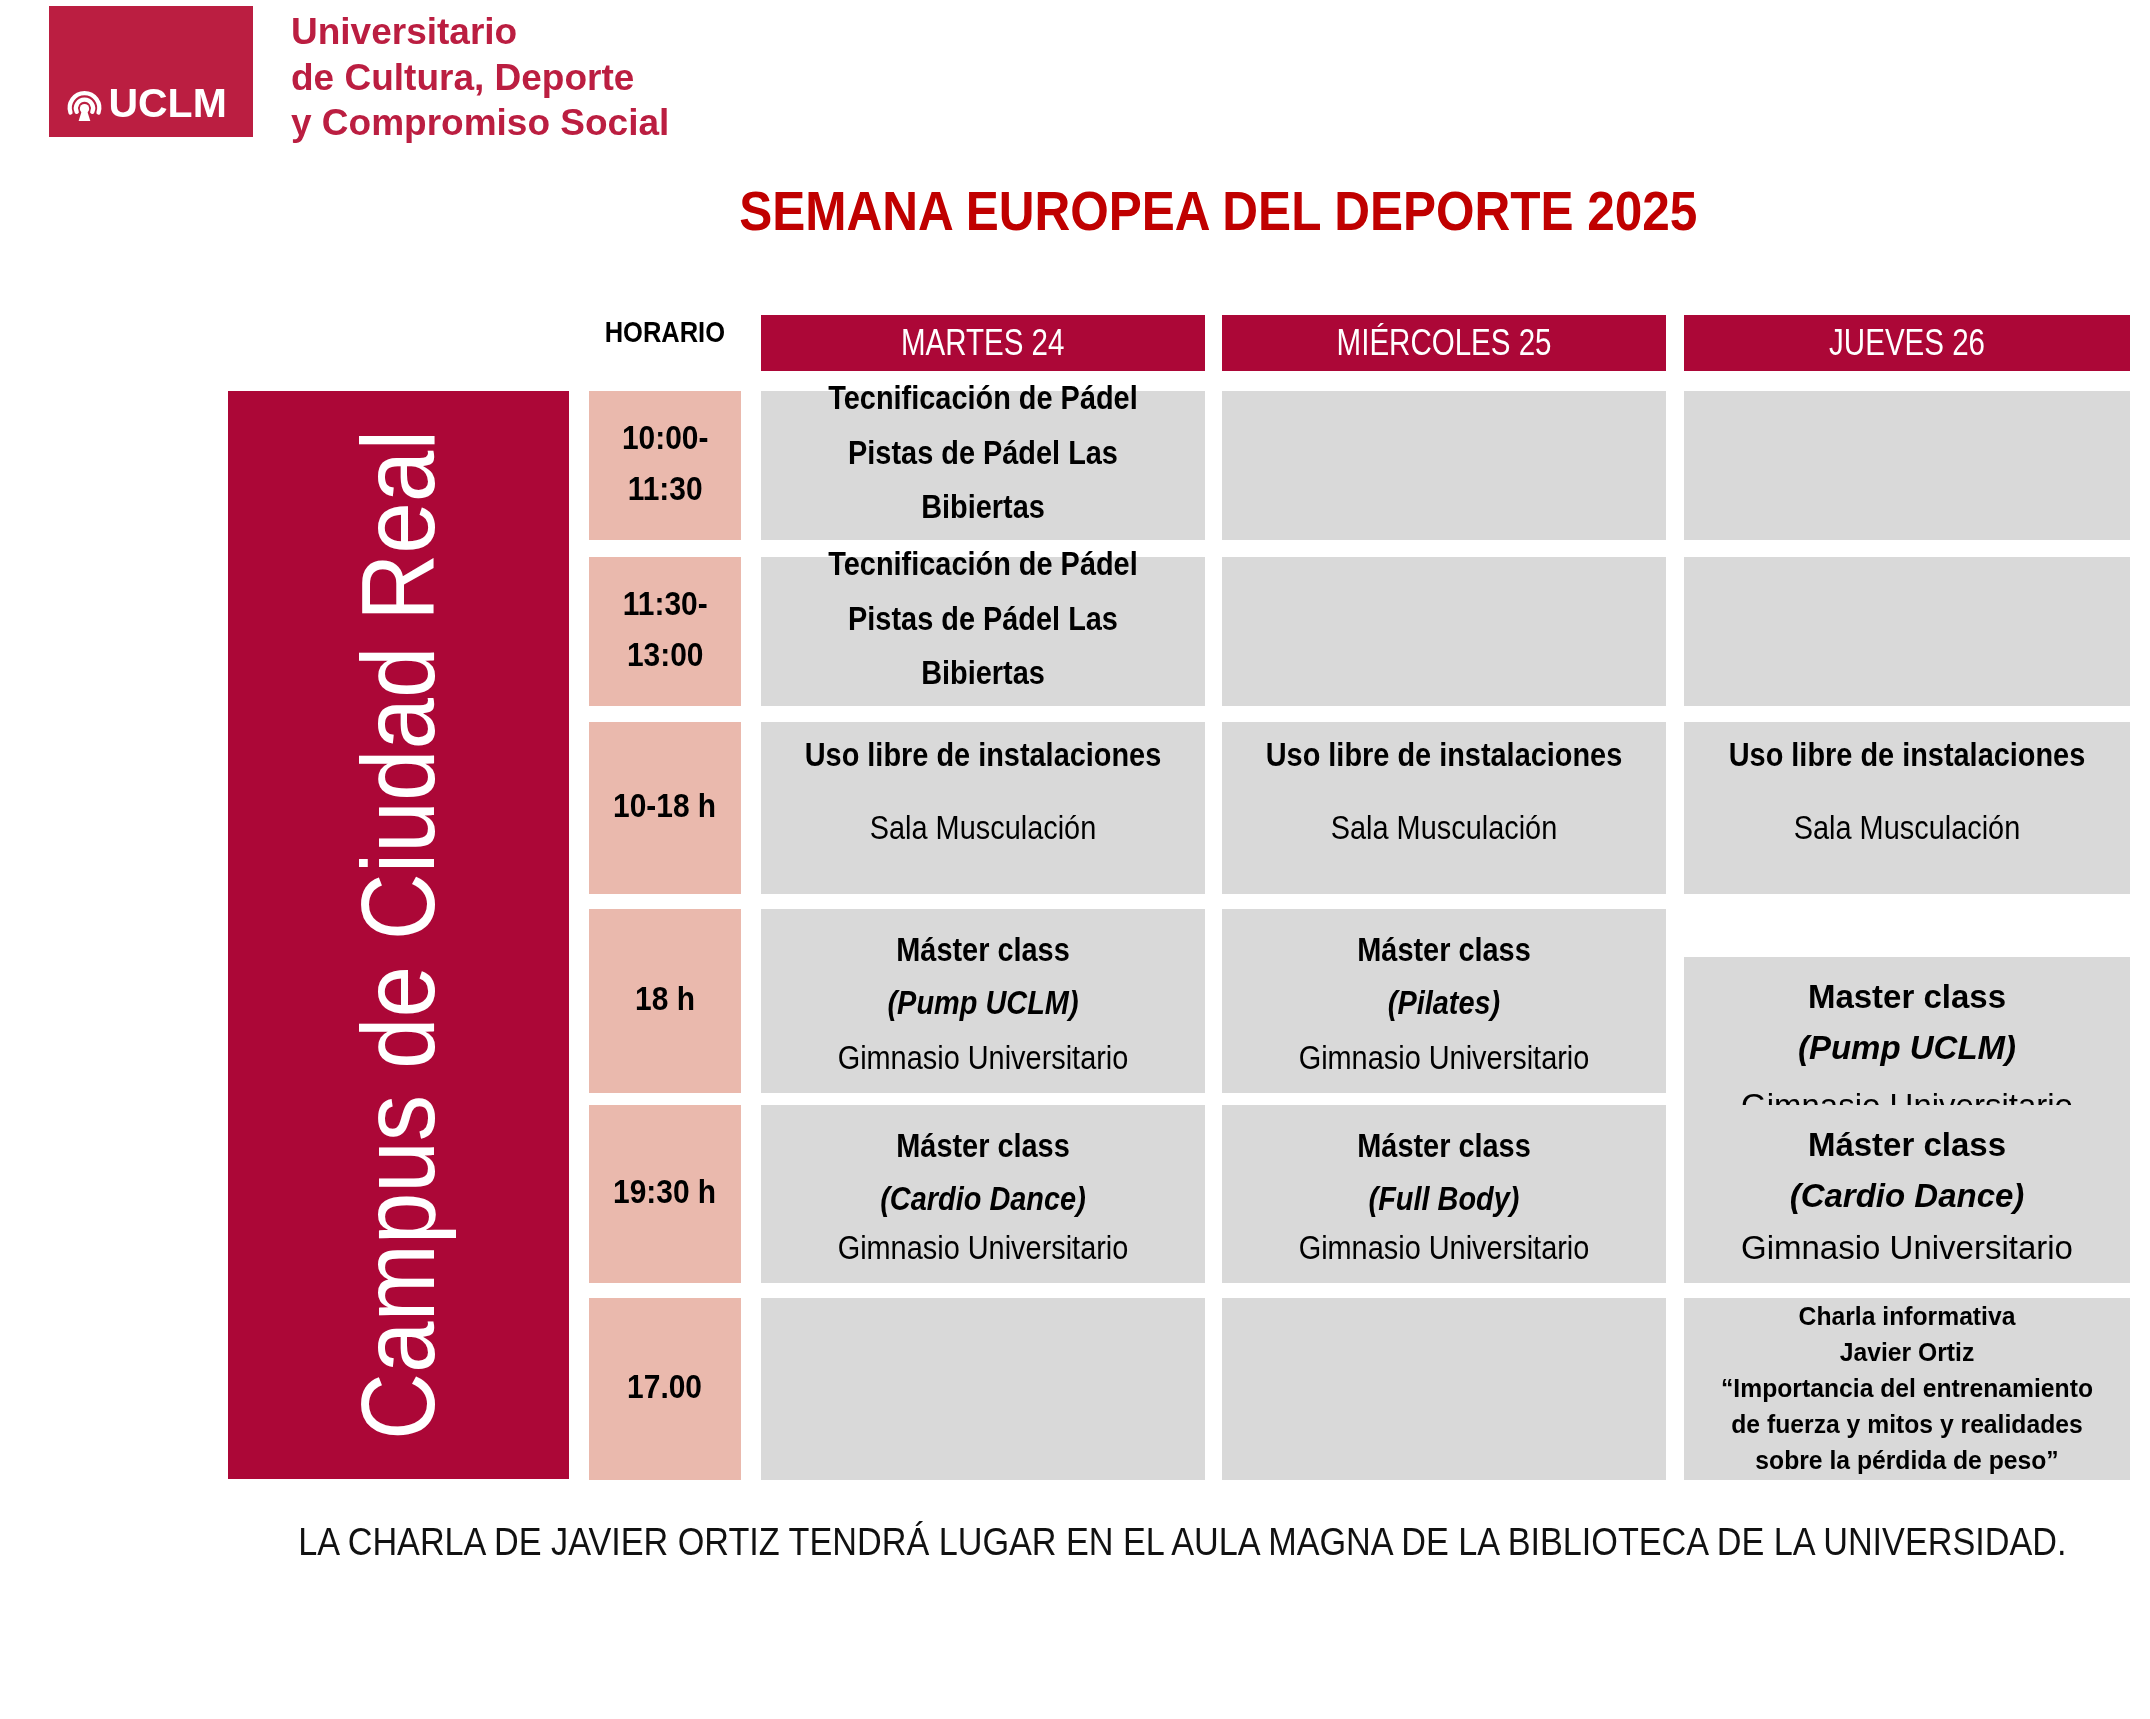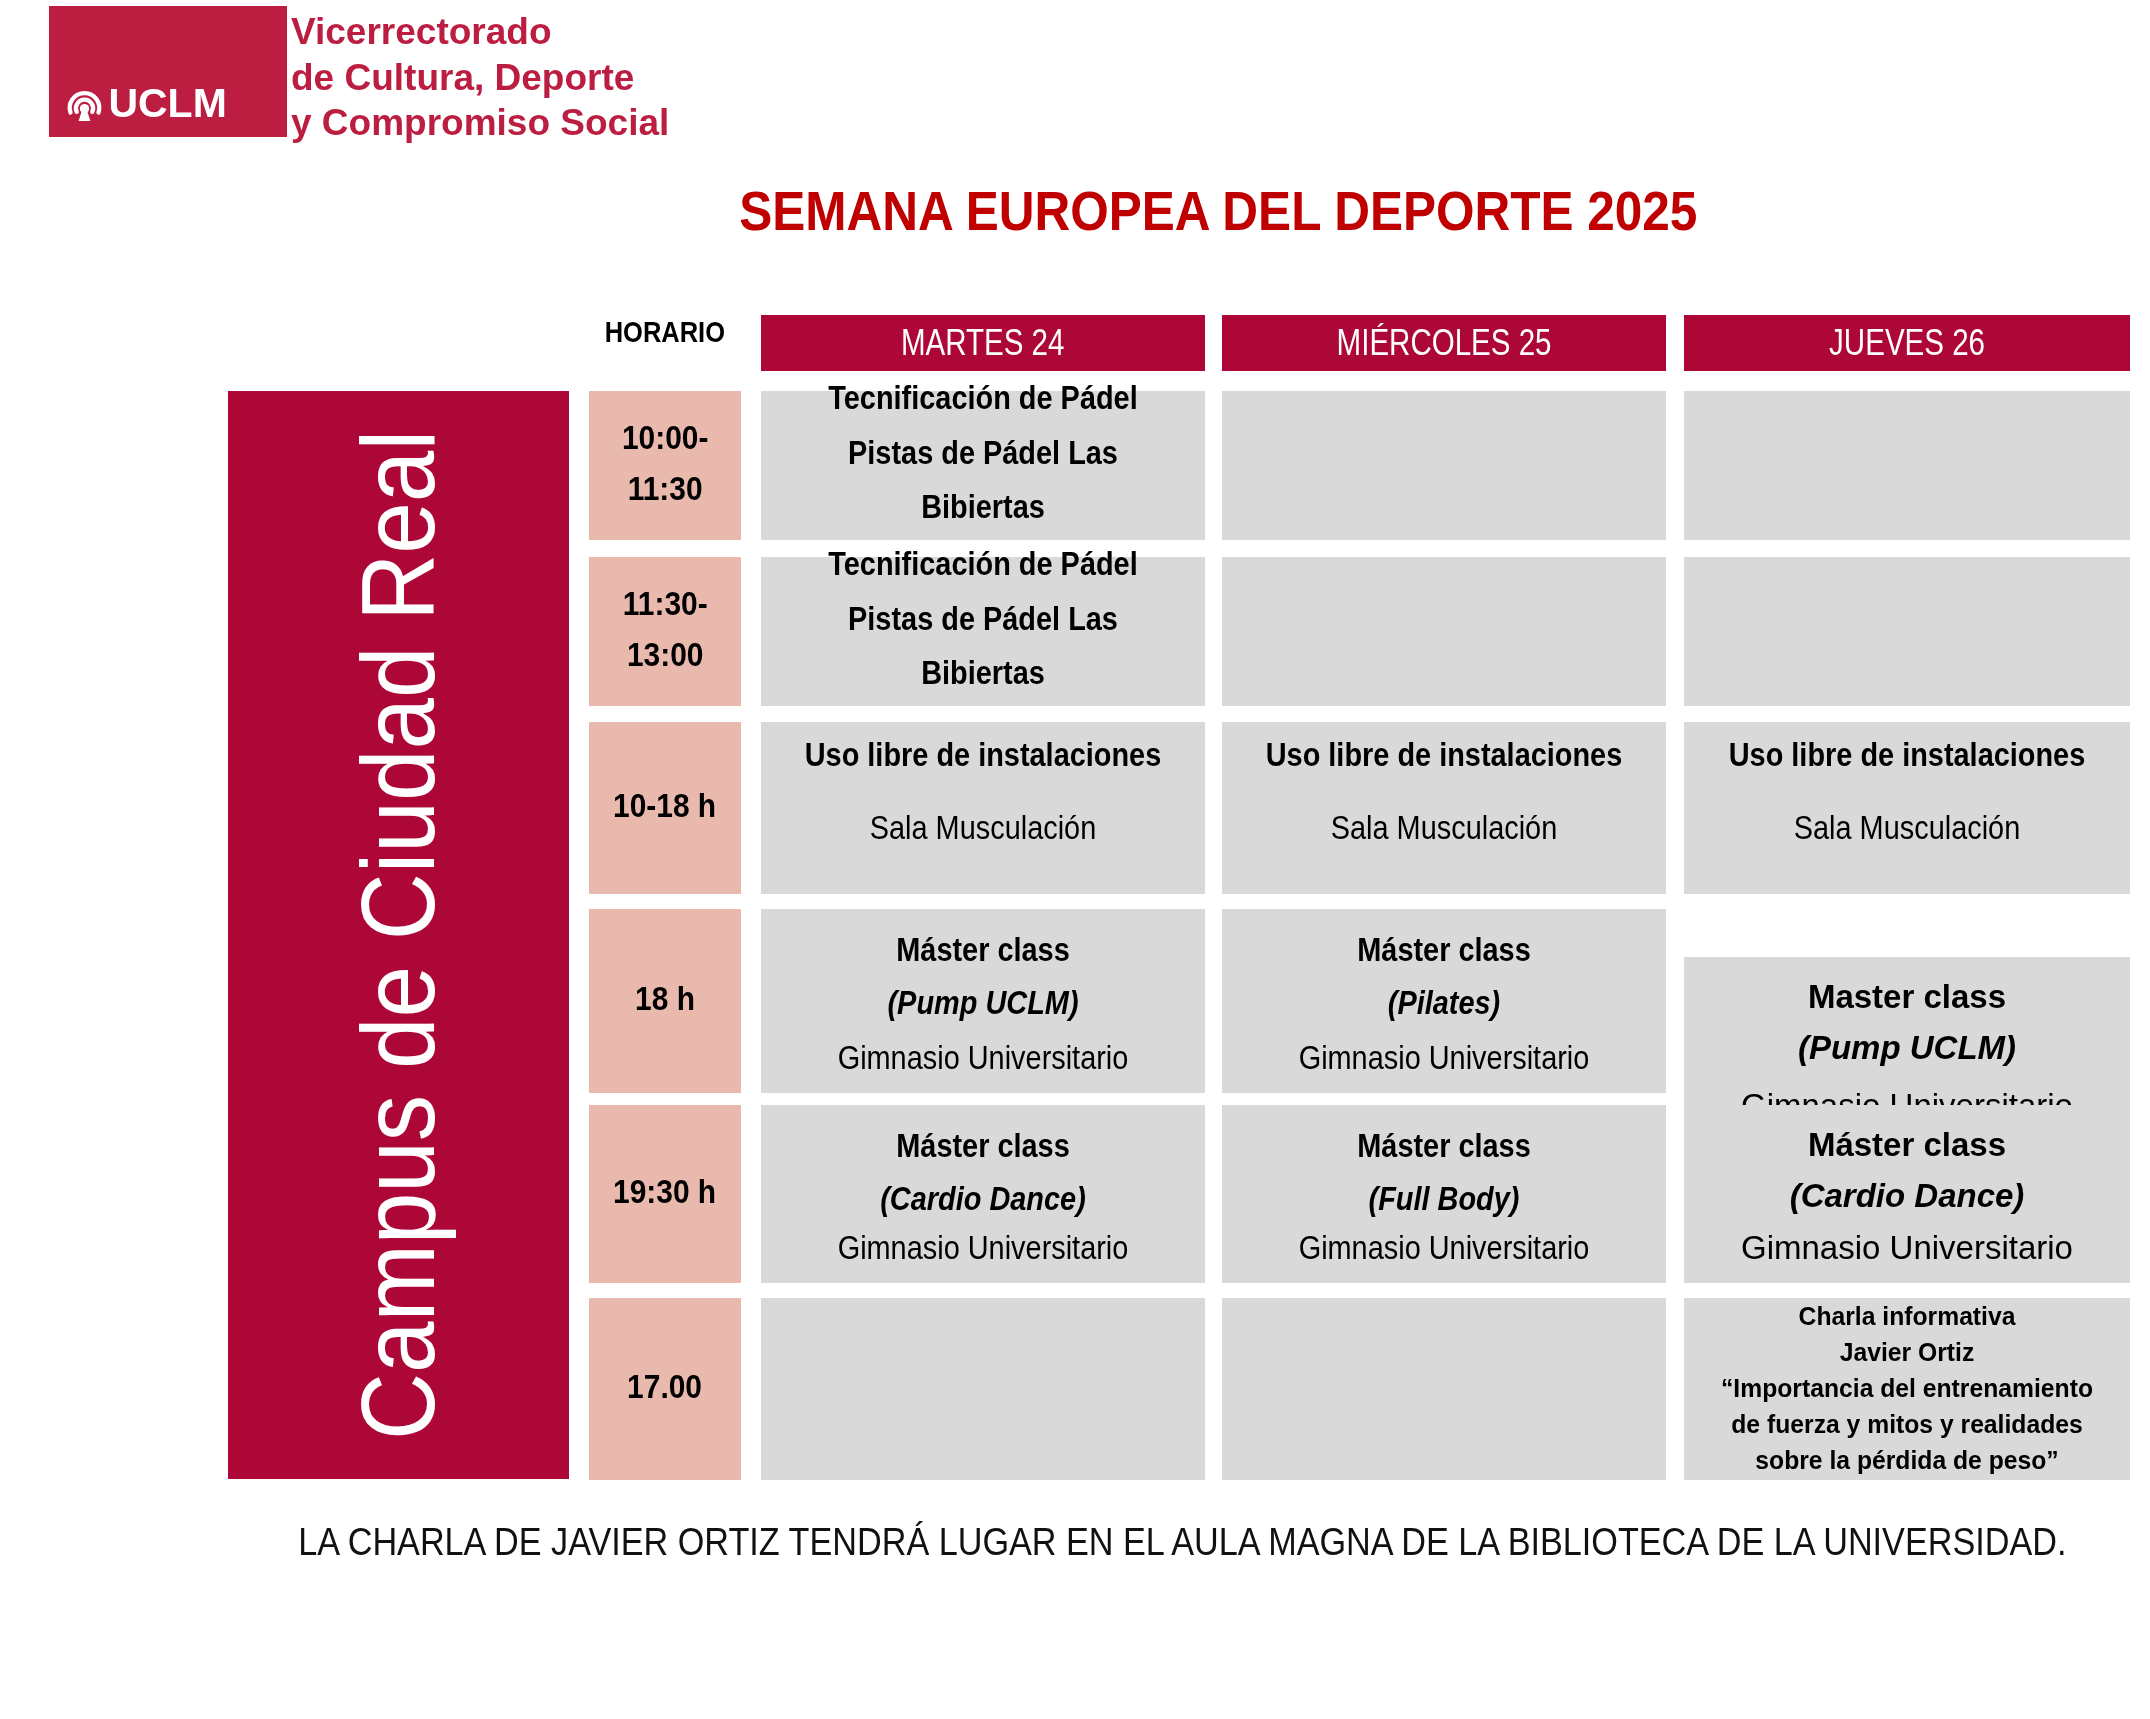--- a/index.html
+++ b/index.html
@@ -1,21 +1,21 @@
 <!DOCTYPE html>
 <html style="font-size:12.5px"><head>
 <meta charset="utf-8">
 <style>
   html,body{margin:0;padding:0;background:#ffffff;}
   .page{
     position:relative;width:2151px;height:1719px;background:#ffffff;
     font-family:"Liberation Sans",sans-serif;overflow:hidden;color:#000;
   }
   
-  .logo-box{position:absolute;left:49px;top:6.3px;width:238px;height:131px;background:#BB1E41;
+  .logo-box{position:absolute;left:49px;top:6.3px;width:204px;height:131px;background:#BB1E41;
     display:flex;align-items:flex-end;padding:0 0 12.5px 15.7px;box-sizing:border-box;}
   .logo-row{display:flex;align-items:center;gap:4.7px;}
   .logo-word{color:#fff;font-weight:bold;font-size:41px;letter-spacing:0px;line-height:1;}
   .dept{position:absolute;left:291px;top:9.4px;color:#BB1E41;font-weight:bold;
     font-size:37px;line-height:1.22;white-space:pre-line;}
   .title{position:absolute;left:702px;top:176px;width:1033px;height:70px;
     display:flex;align-items:center;justify-content:center;
     color:#C00000;font-weight:bold;font-size:55px;}
   .squeeze{display:inline-block;transform:scaleX(0.9);white-space:nowrap;}
   
@@ -67,21 +67,21 @@
         <svg viewBox="0 0 100 108" width="39" height="42">
           <path d="M14 76 A38 38 0 1 1 86 76" fill="none" stroke="#ffffff" stroke-width="11" stroke-linecap="round"></path>
           <path d="M30 74 A22 22 0 1 1 70 74" fill="none" stroke="#ffffff" stroke-width="11" stroke-linecap="round"></path>
           <circle cx="50" cy="66" r="12" fill="#ffffff"></circle>
           <path d="M43 72 L35 98 L65 98 L57 72 Z" fill="#ffffff"></path>
         </svg>
       </span>
       <span class="logo-word">UCLM</span>
     </div>
   </div>
-  <div class="dept">Vicerrectorado
+  <div class="dept">Universitario
 de Cultura, Deporte
 y Compromiso Social</div>
 
   <div class="title">
     <span class="squeeze">SEMANA EUROPEA DEL DEPORTE 2025</span>
   </div>
 
   <div class="horario">
     <span class="squeeze" style="transform:scaleX(0.85);">HORARIO</span>
   </div>

